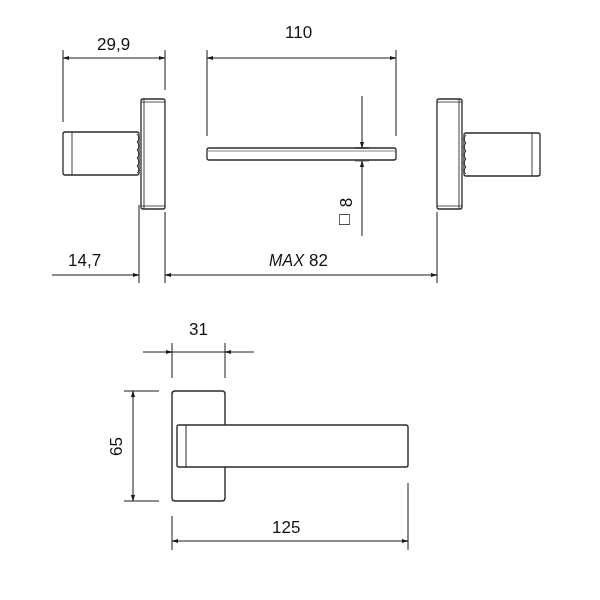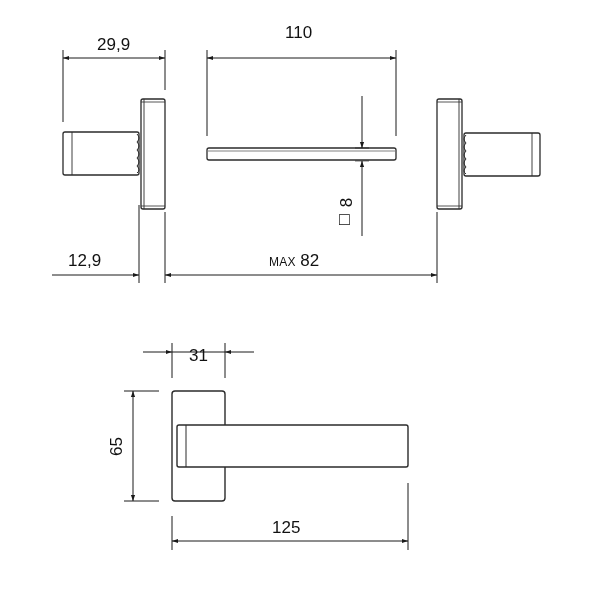--- a/index.html
+++ b/index.html
@@ -1,19 +1,19 @@
 <!DOCTYPE html>
 <html><head>
   <meta charset="utf-8">
   <style>
     html, body { margin: 0; padding: 0; background: #ffffff; }
     body { width: 600px; height: 600px; position: relative; overflow: hidden; font-family: "Liberation Sans", sans-serif; }
     svg { position: absolute; left: 0; top: 0; }
     .lbl { position: absolute; color: #111; font-size: 17px; line-height: 1; white-space: nowrap; }
-    .small-caps { font-size: 12px; letter-spacing: 0.2px; }
+    .small-caps { font-size: 16px; letter-spacing: 0.2px; font-style: italic; }
     .rot { transform: rotate(-90deg); transform-origin: center center; }
   </style>
 </head>
 <body>
 
 <svg width="600" height="600" viewBox="0 0 600 600">
   <defs>
     <marker id="arr" viewBox="0 0 10 10" refX="10" refY="5" markerWidth="9" markerHeight="6" orient="auto-start-reverse" markerUnits="userSpaceOnUse">
       <path d="M0,1.5 L10,5 L0,8.5 z" fill="#1a1a1a"></path>
     </marker>
@@ -102,21 +102,21 @@
     <line x1="172" y1="541" x2="408" y2="541" marker-start="url(#arr)" marker-end="url(#arr)"></line>
   </g>
 </svg>
 
 <div class="lbl" style="left:97px; top:36px;">29,9</div>
 <div class="lbl" style="left:285px; top:24px;">110</div>
 
 <div class="lbl rot" style="left:342px; top:194px;">8</div>
 <div class="lbl" style="left:339px; top:210px; font-size:18px;">□</div>
 
-<div class="lbl" style="left:68px; top:252px;">12,9</div>
+<div class="lbl" style="left:68px; top:252px;">14,7</div>
 <div class="lbl" style="left:269px; top:252px;">
   <span class="small-caps">MAX</span>
   <span>82</span>
 </div>
 
-<div class="lbl" style="left:189px; top:347px;text-align:center;">31</div>
+<div class="lbl" style="left:189px; top:321px;text-align:center;">31</div>
 <div class="lbl rot" style="left:107px; top:438px;">65</div>
 <div class="lbl" style="left:272px; top:519px;">125</div>
 
 </body></html>

